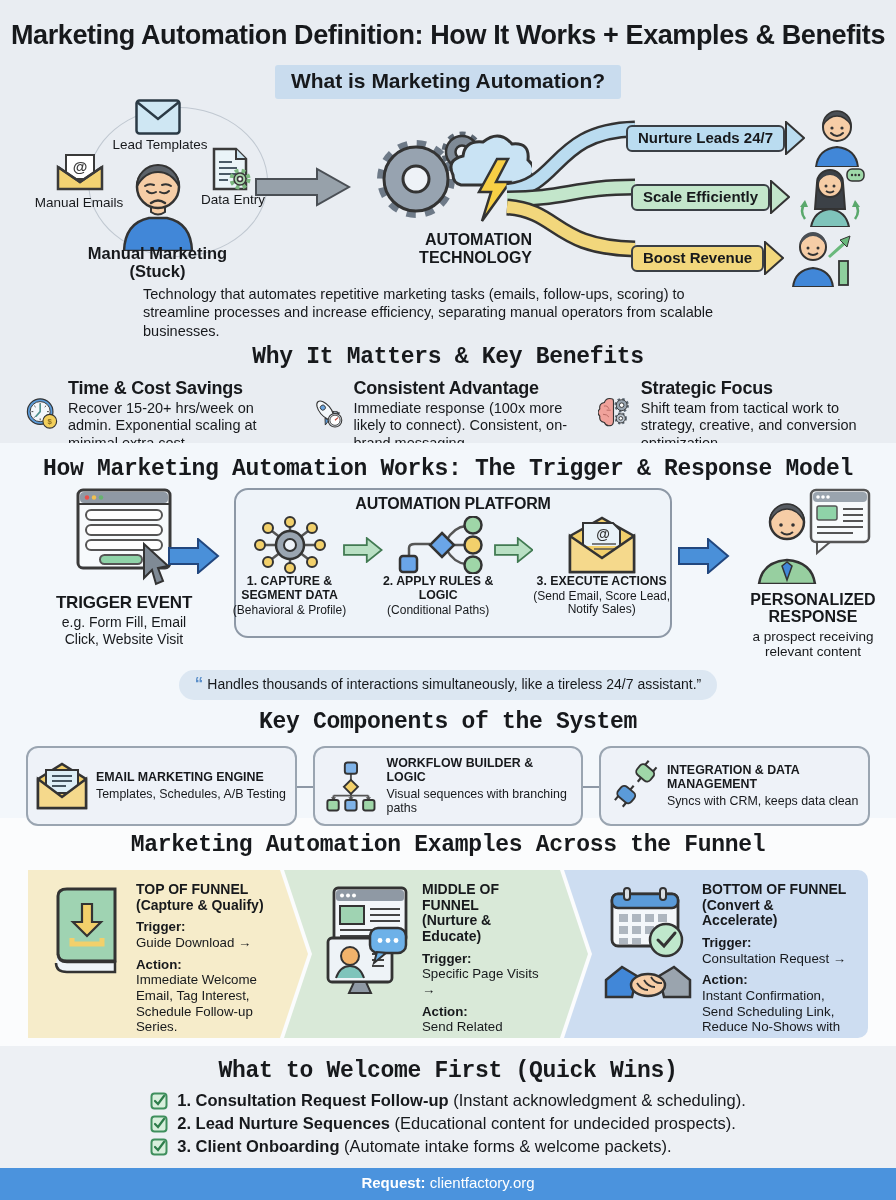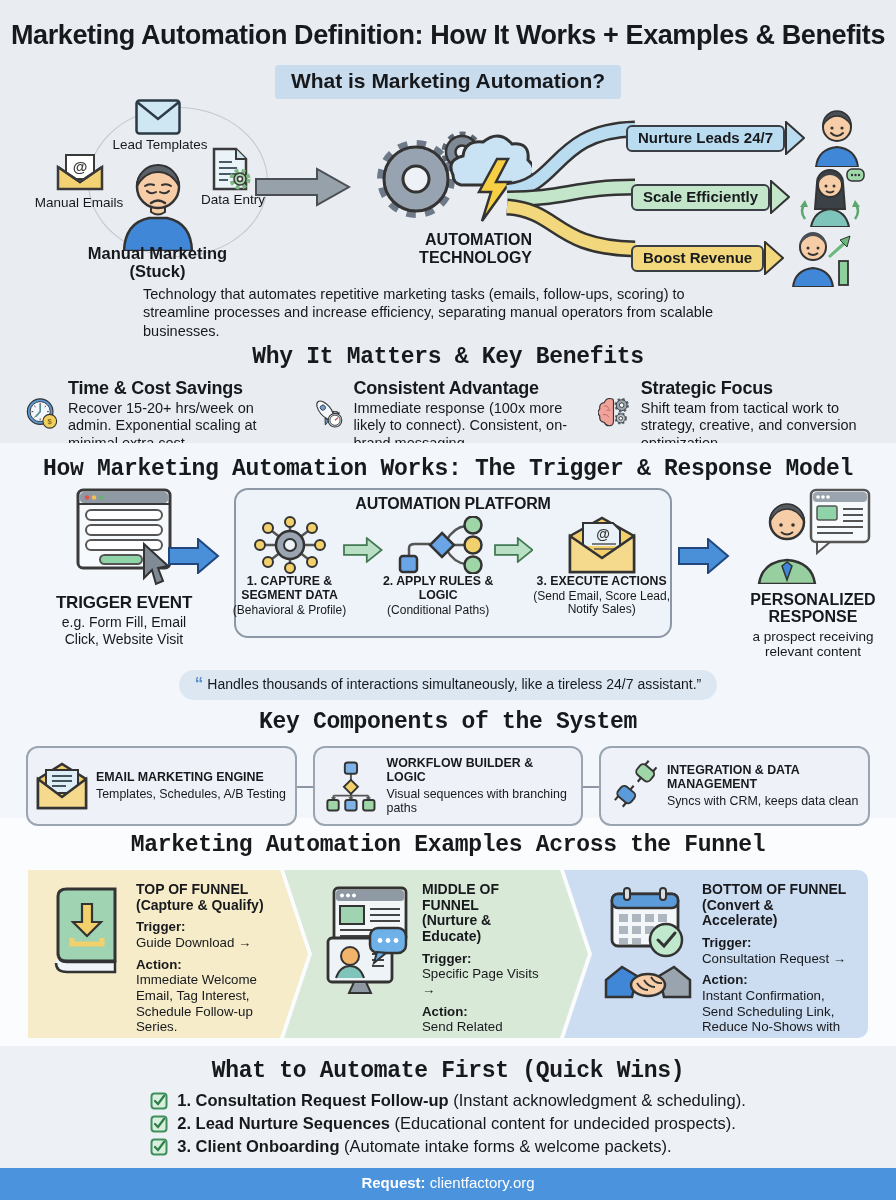--- a/index.html
+++ b/index.html
@@ -545,21 +545,21 @@
         <div class="stage-text">
           <div class="stage-title"><span>BOTTOM OF FUNNEL</span><br><span>(Convert &amp; Accelerate)</span></div>
           <div class="kv"><span class="k">Trigger:</span><br><span>Consultation Request →</span></div>
           <div class="kv"><span class="k">Action:</span><br><span>Instant Confirmation, Send Scheduling Link, Reduce No-Shows with Reminders.</span></div>
         </div>
       </div>
     </div>
   </section>
 
   <section class="band band-wins">
-    <h2 class="wins-heading">What to Automate First (Quick Wins)</h2>
+    <h2 class="wins-heading">What to Welcome First (Quick Wins)</h2>
     <div class="wins">
       <div class="win">
         <svg width="18" height="18" viewBox="0 0 18 18">
             <rect x="1.5" y="1.5" width="15" height="15" rx="3" fill="#d8efdd" stroke="#3f8f5d" stroke-width="2"></rect>
             <path d="M5,9 l3,3 6,-8" fill="none" stroke="#2e7d4b" stroke-width="2.2" stroke-linecap="round"></path>
           </svg>
         <div><span class="b">1. Consultation Request Follow-up</span><span> (Instant acknowledgment &amp; scheduling).</span></div>
       </div>
       <div class="win">
         <svg width="18" height="18" viewBox="0 0 18 18">

